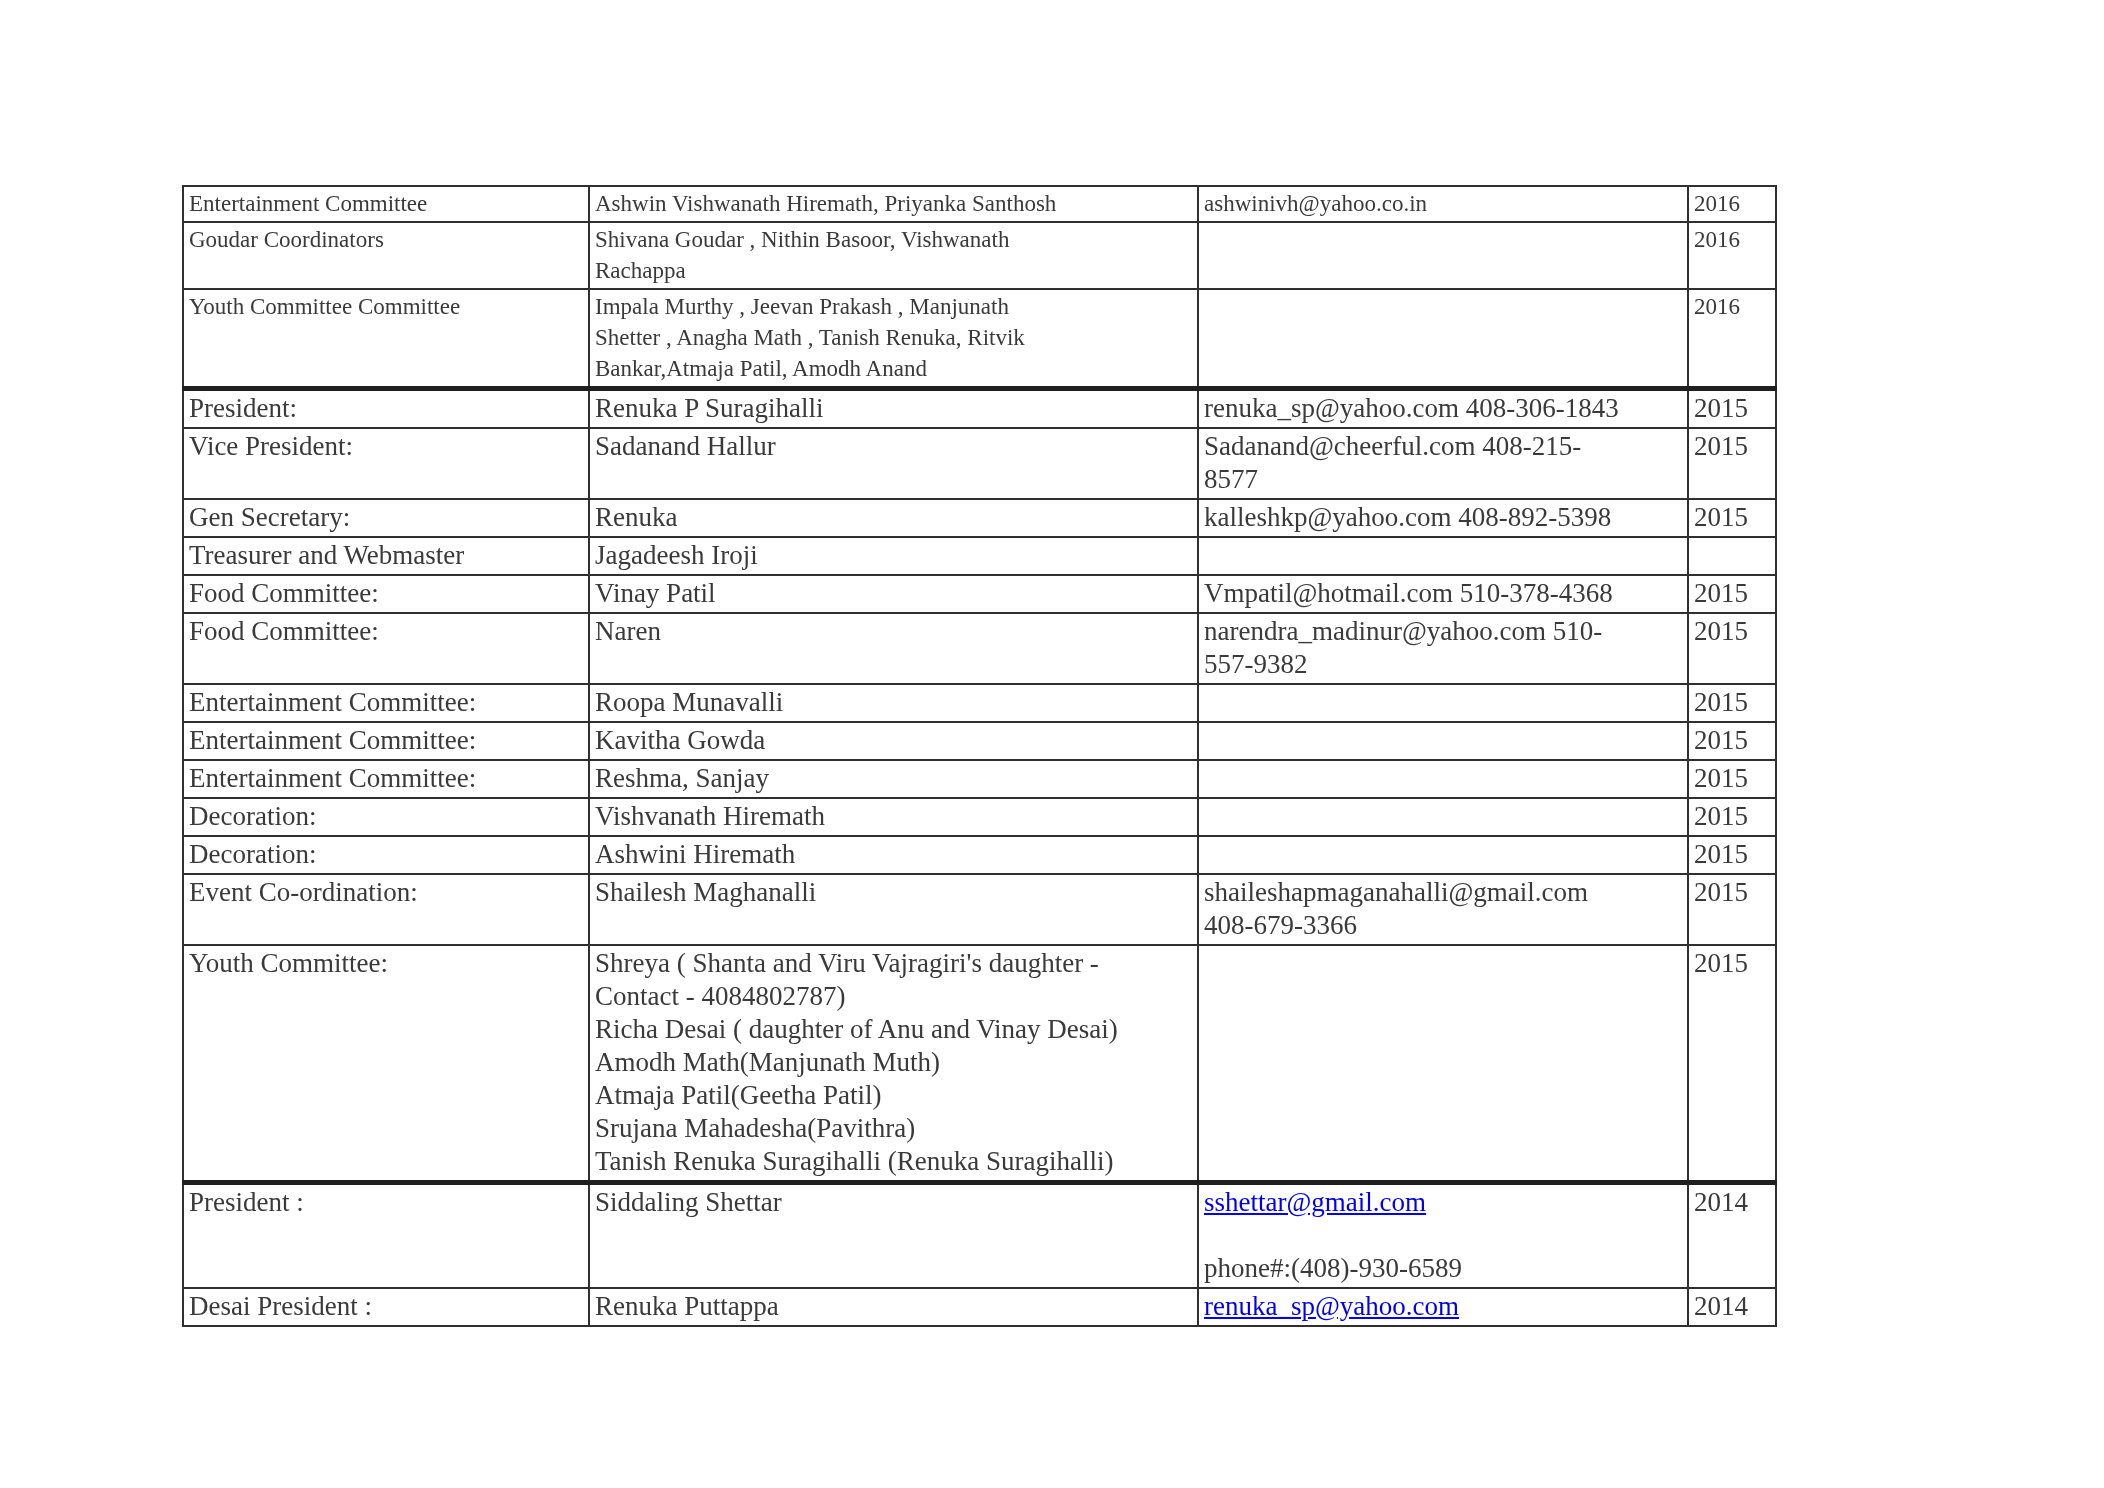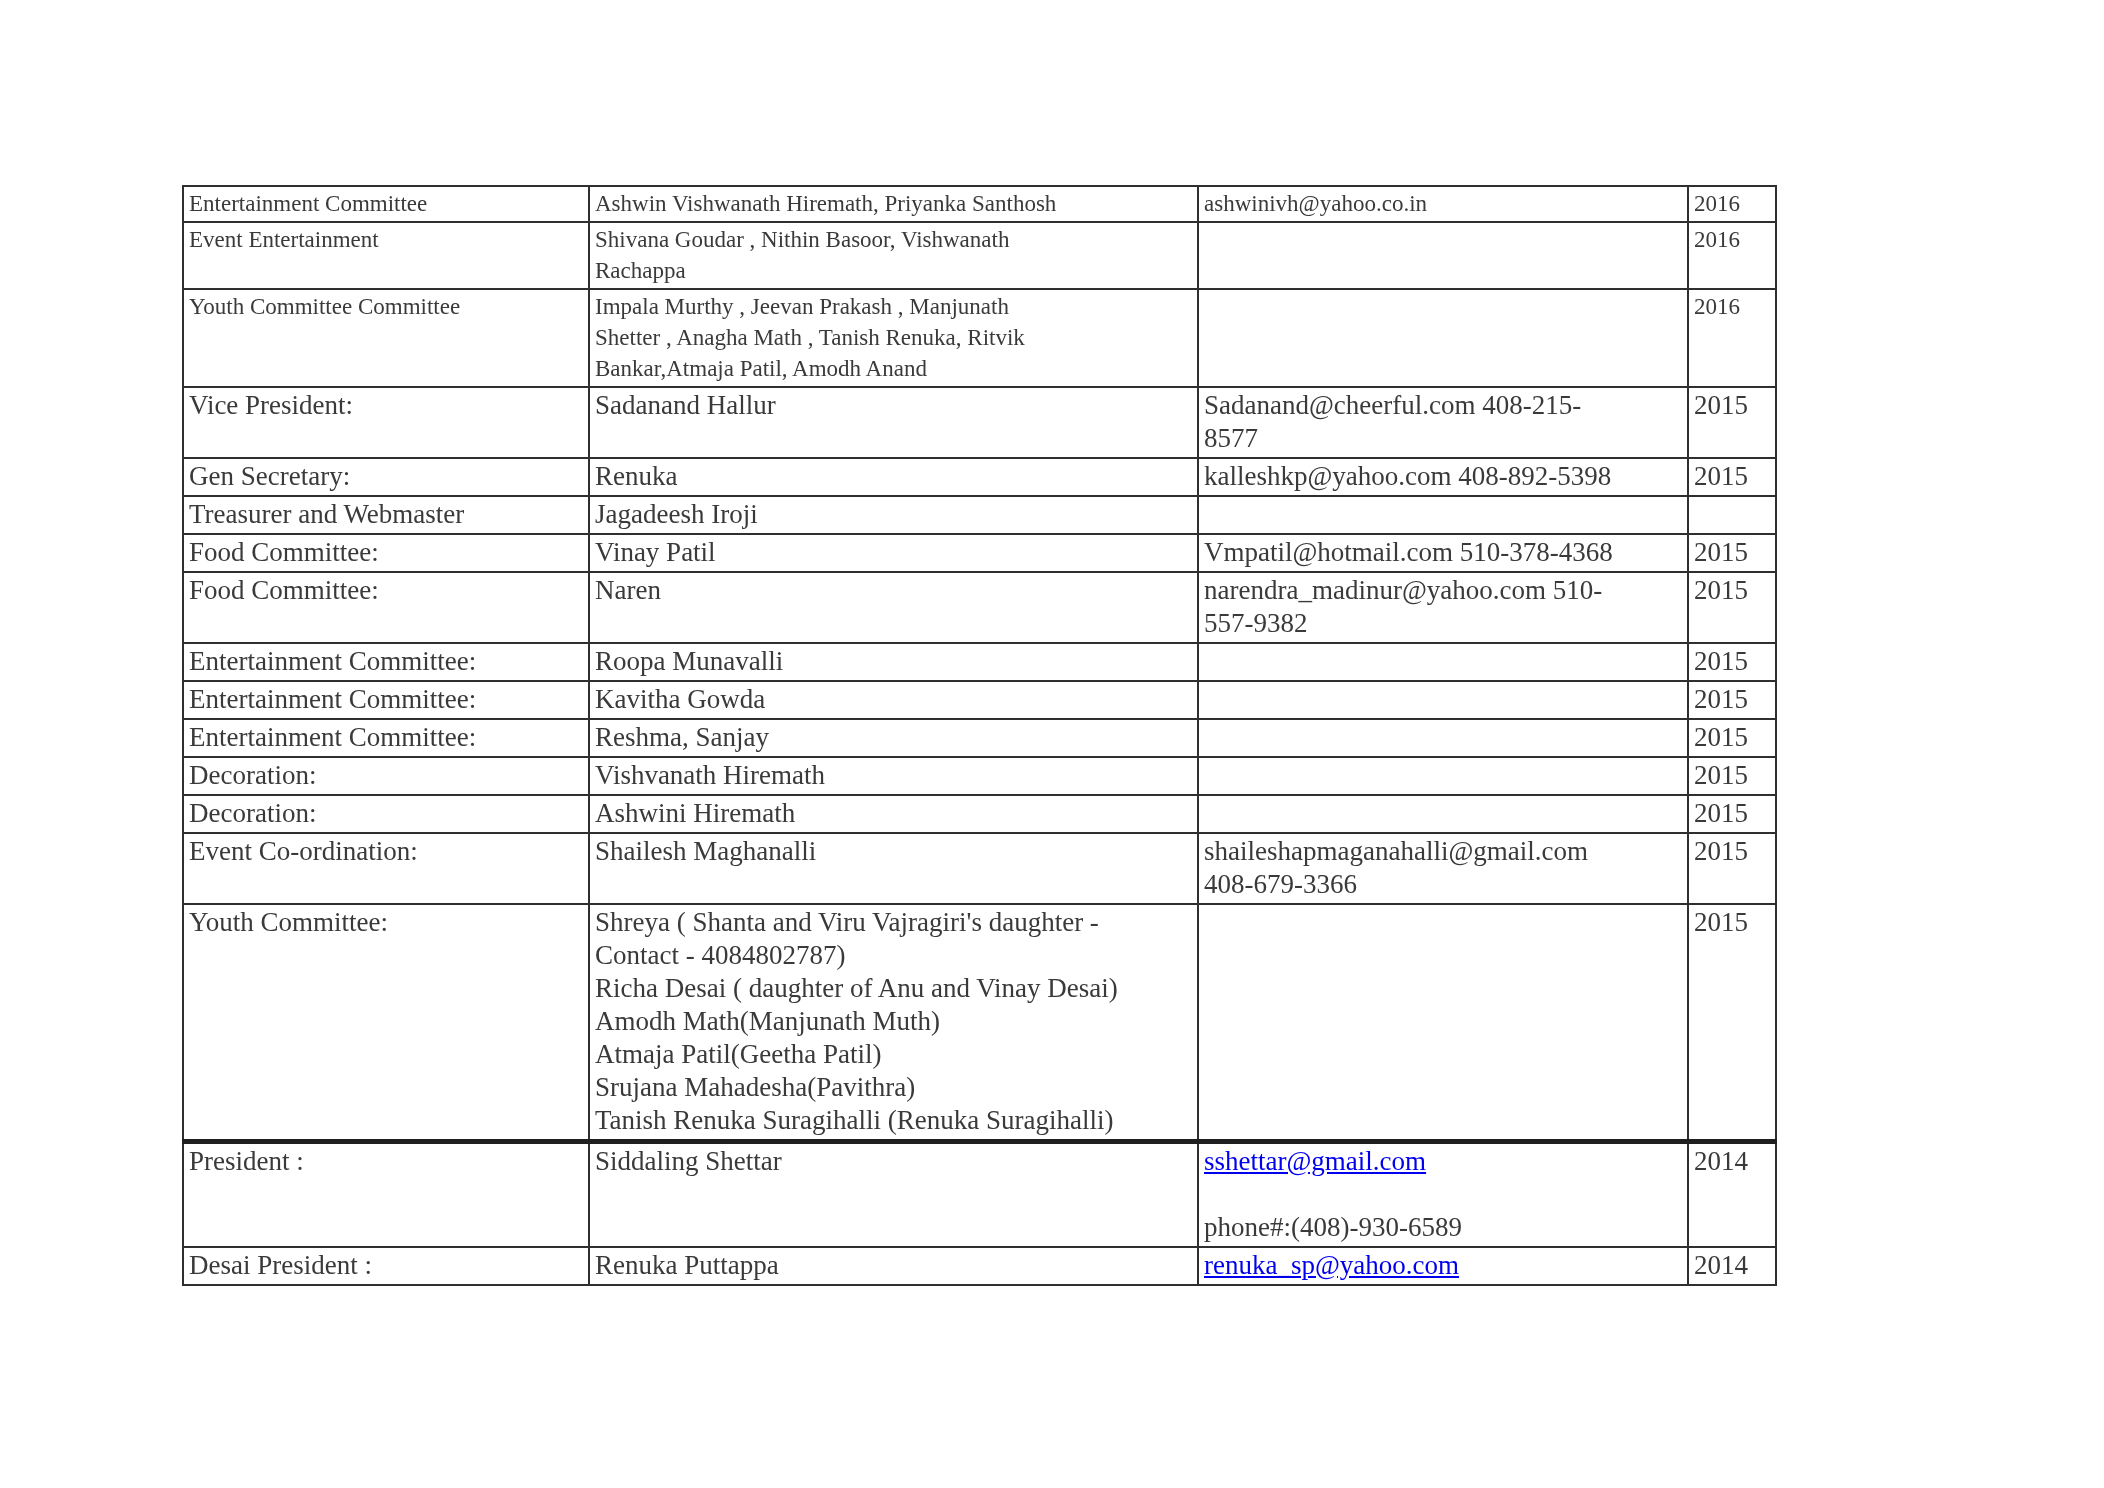--- a/index.html
+++ b/index.html
@@ -54,37 +54,47 @@
           <td>Entertainment Committee</td>
           <td>
             <div class="line">Ashwin Vishwanath Hiremath, Priyanka Santhosh</div>
           </td>
           <td>
             <div class="line">ashwinivh@yahoo.co.in</div>
           </td>
           <td class="year-cell">2016</td>
         </tr>
         <tr class="sec-2016">
-          <td>Event Entertainment</td>
+          <td>Goudar Coordinators</td>
           <td>
             <div class="line">Shivana Goudar , Nithin Basoor, Vishwanath</div>
             <div class="line">Rachappa</div>
           </td>
           <td></td>
           <td class="year-cell">2016</td>
         </tr>
         <tr class="sec-2016">
           <td>Youth Committee Committee</td>
           <td>
             <div class="line">Impala Murthy , Jeevan Prakash , Manjunath</div>
             <div class="line">Shetter , Anagha Math , Tanish Renuka, Ritvik</div>
             <div class="line">Bankar,Atmaja Patil, Amodh Anand</div>
           </td>
           <td></td>
           <td class="year-cell">2016</td>
+        </tr>
+        <tr class="sec-2015 section-start">
+          <td>President:</td>
+          <td>
+            <div class="line">Renuka P Suragihalli</div>
+          </td>
+          <td>
+            <div class="line">renuka_sp@yahoo.com 408-306-1843</div>
+          </td>
+          <td class="year-cell">2015</td>
         </tr>
         <tr class="sec-2015">
           <td>Vice President:</td>
           <td>
             <div class="line">Sadanand Hallur</div>
           </td>
           <td>
             <div class="line">Sadanand@cheerful.com 408-215-</div>
             <div class="line">8577</div>
           </td>

